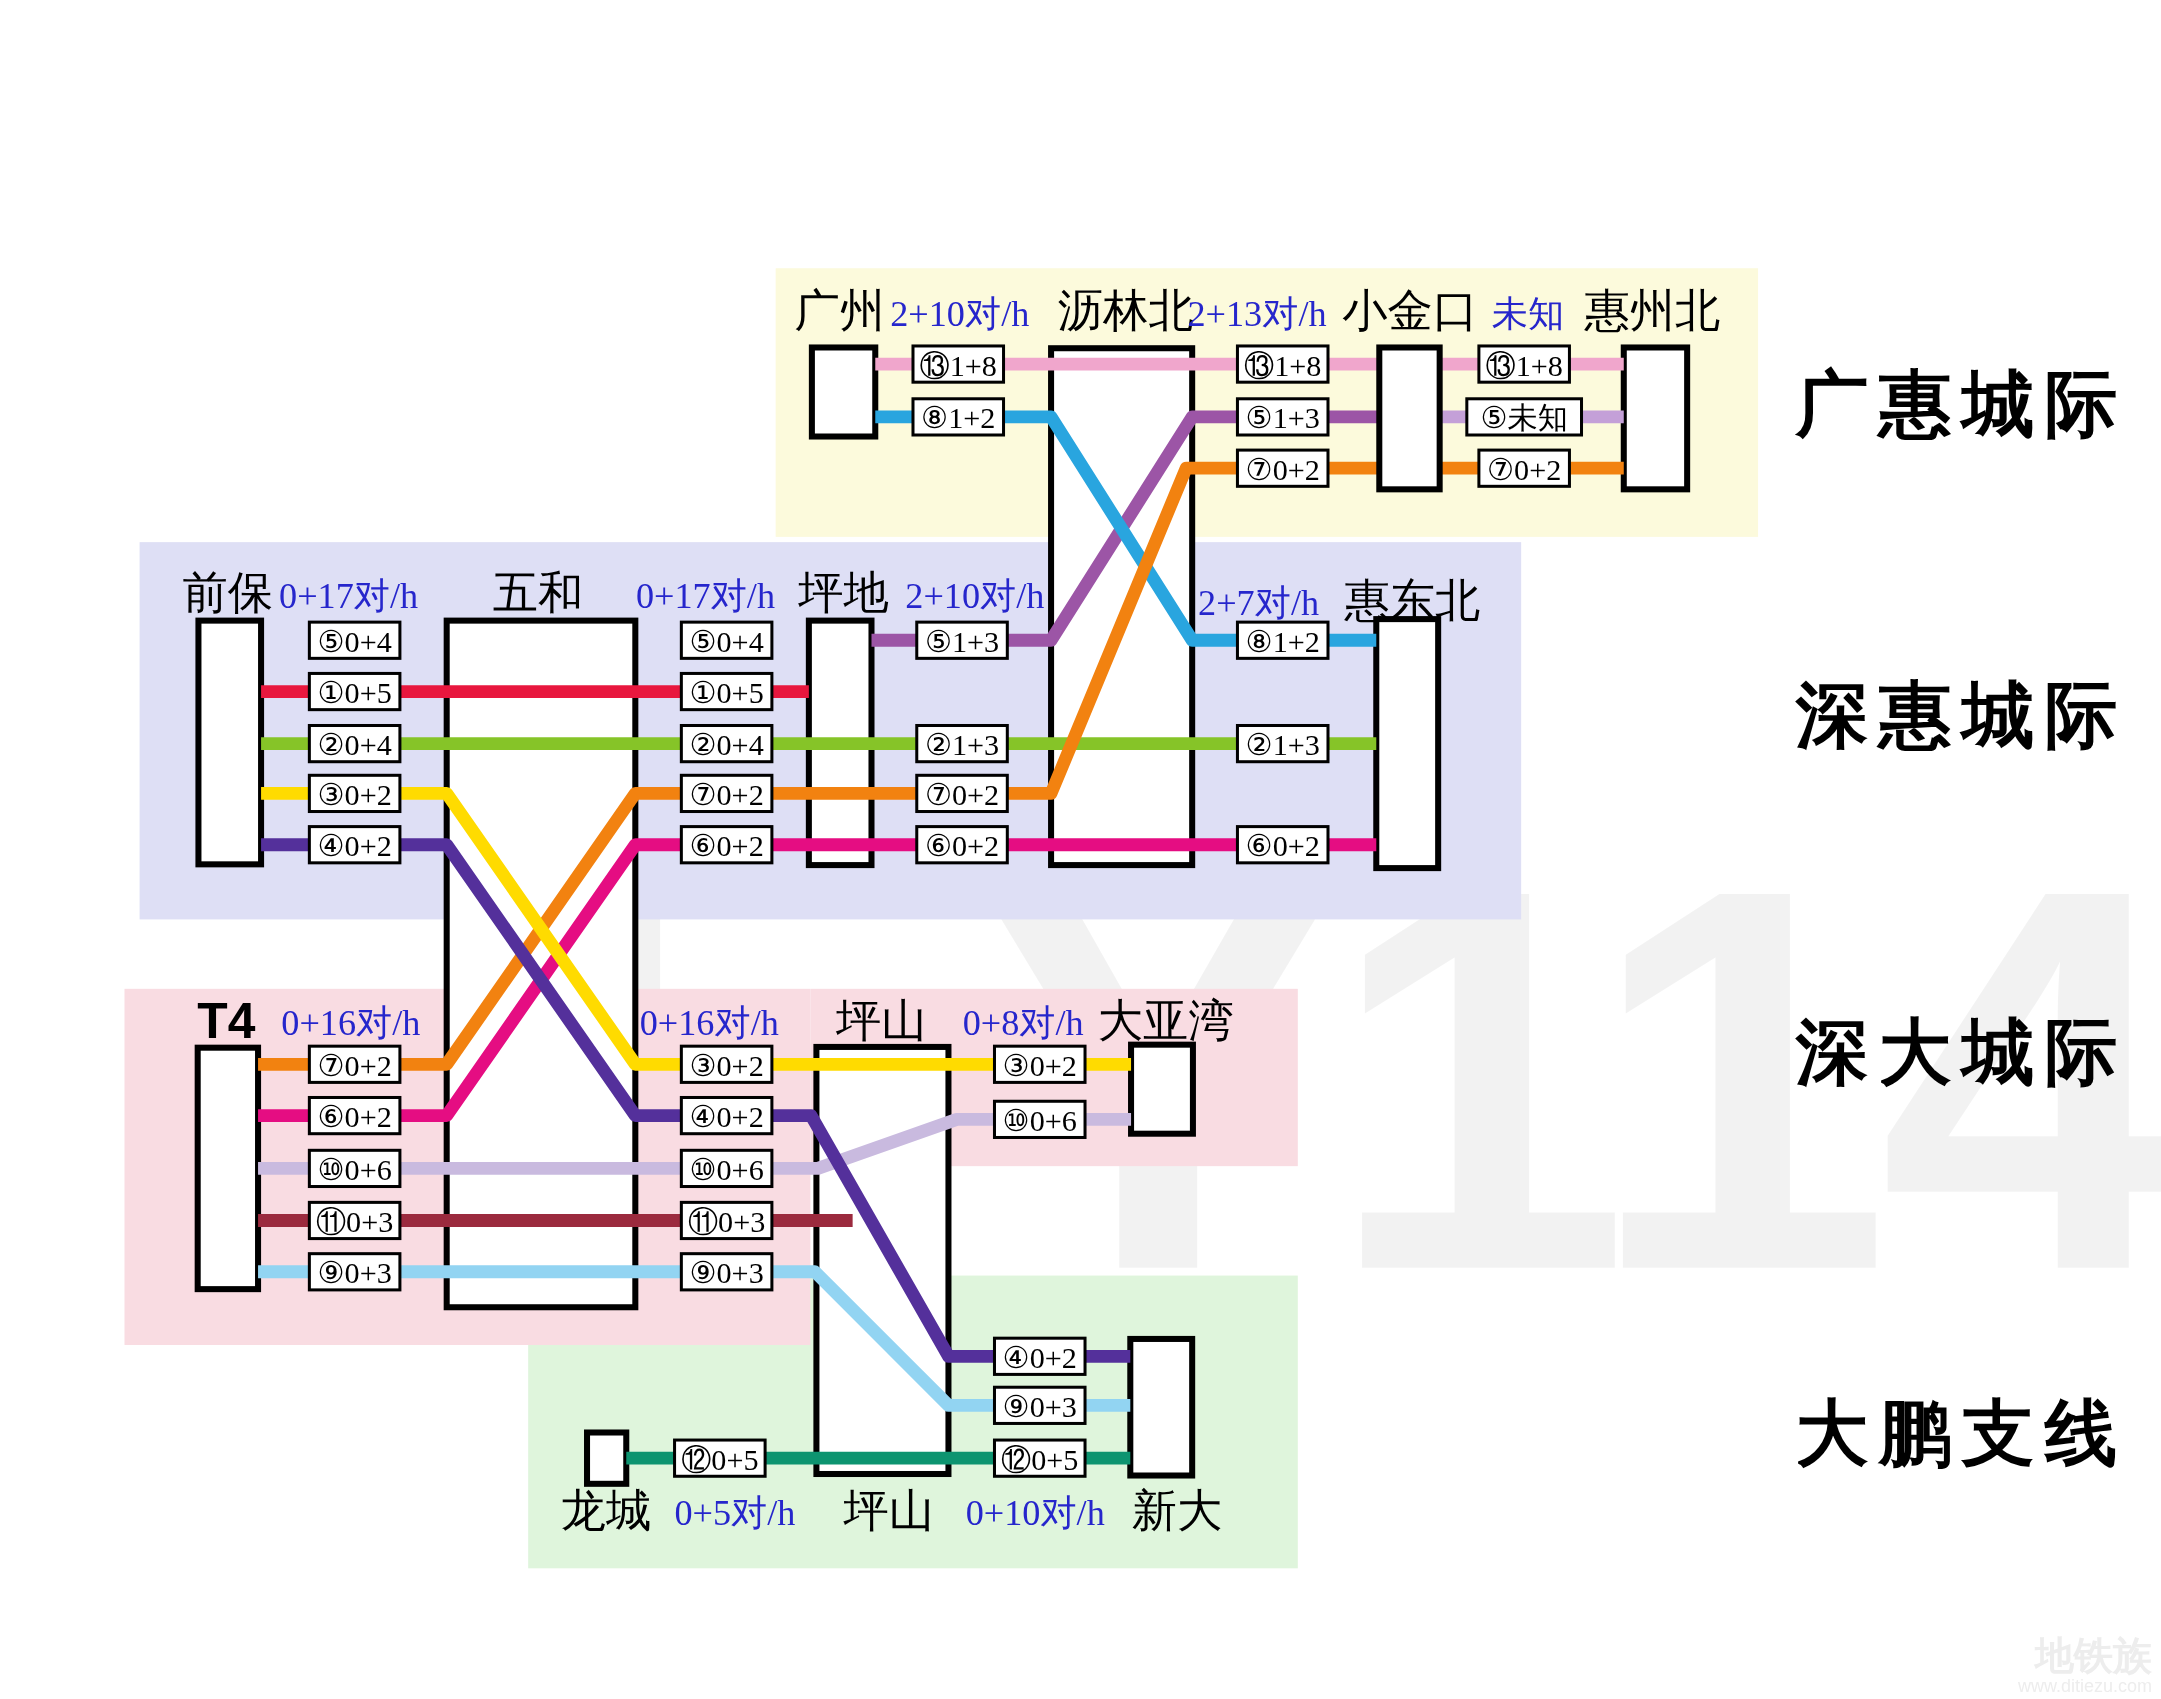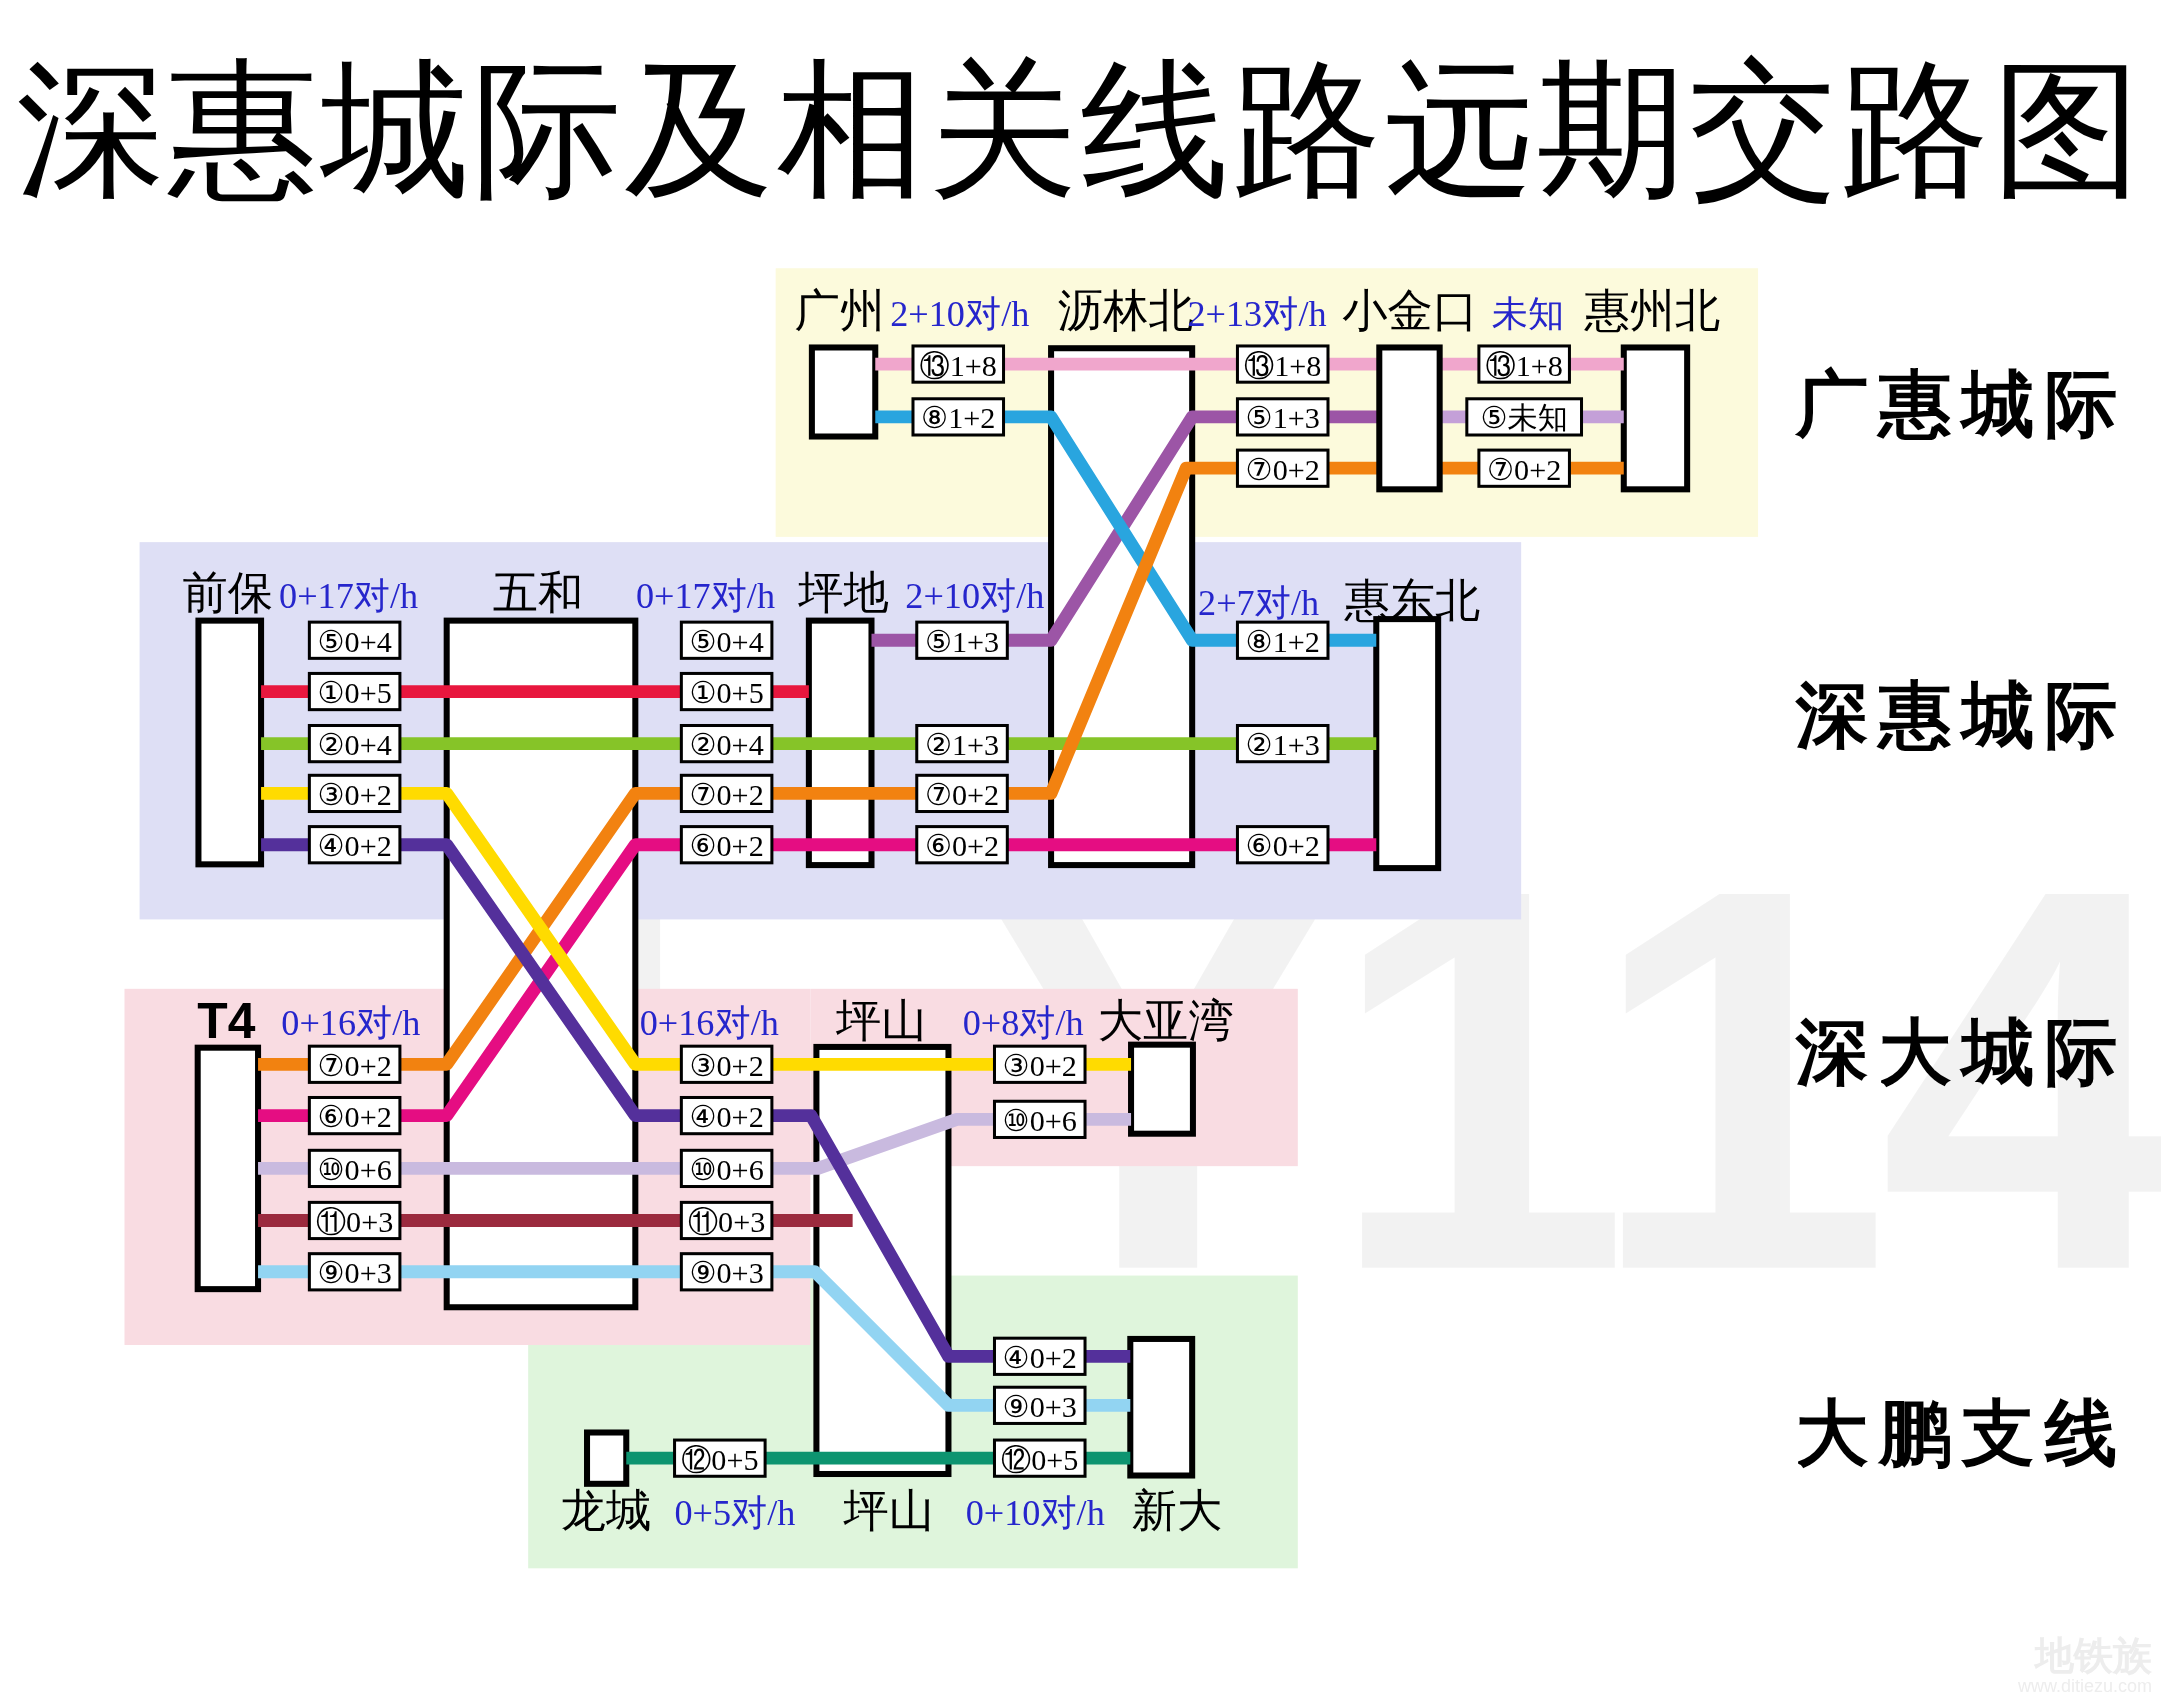--- a/index.html
+++ b/index.html
@@ -22,21 +22,20 @@
     color:#ededed;font-family:"Liberation Sans","DejaVu Sans",sans-serif;
     line-height:1.05;
   }
   .wm-corner .wm-name{font-size:39px;font-weight:bold;}
   .wm-corner .wm-url{font-size:18px;}
 </style>
 </head>
 <body>
 
 <div class="canvas">
-  <h1 class="title">深惠城际及相关线路远期交路图</h1>
   <svg class="diagram" xmlns="http://www.w3.org/2000/svg" viewBox="0 0 2864 2252">
       <text x="1700" y="1430" font-size="720" font-family="&quot;Liberation Sans&quot;,&quot;DejaVu Sans&quot;,sans-serif" font-weight="bold" fill="#000000" fill-opacity="0.05" text-anchor="middle" dominant-baseline="central" letter-spacing="-15">J_Y114</text>
       <rect x="1028" y="355" width="1302" height="356" fill="#FCFADC"></rect>
       <rect x="185" y="718" width="1831" height="500" fill="#DEDFF5"></rect>
       <rect x="700" y="1690" width="1020" height="388" fill="#DFF5DC"></rect>
       <rect x="165" y="1310" width="909" height="472" fill="#F9DCE2"></rect>
       <rect x="1074" y="1310" width="646" height="235" fill="#F9DCE2"></rect>
       <rect x="1076" y="460" width="84" height="118" fill="#FFFFFF" stroke="#000000" stroke-width="8"></rect>
       <rect x="1393" y="461" width="187" height="685" fill="#FFFFFF" stroke="#000000" stroke-width="8"></rect>
       <rect x="2152" y="460" width="84" height="188" fill="#FFFFFF" stroke="#000000" stroke-width="8"></rect>

